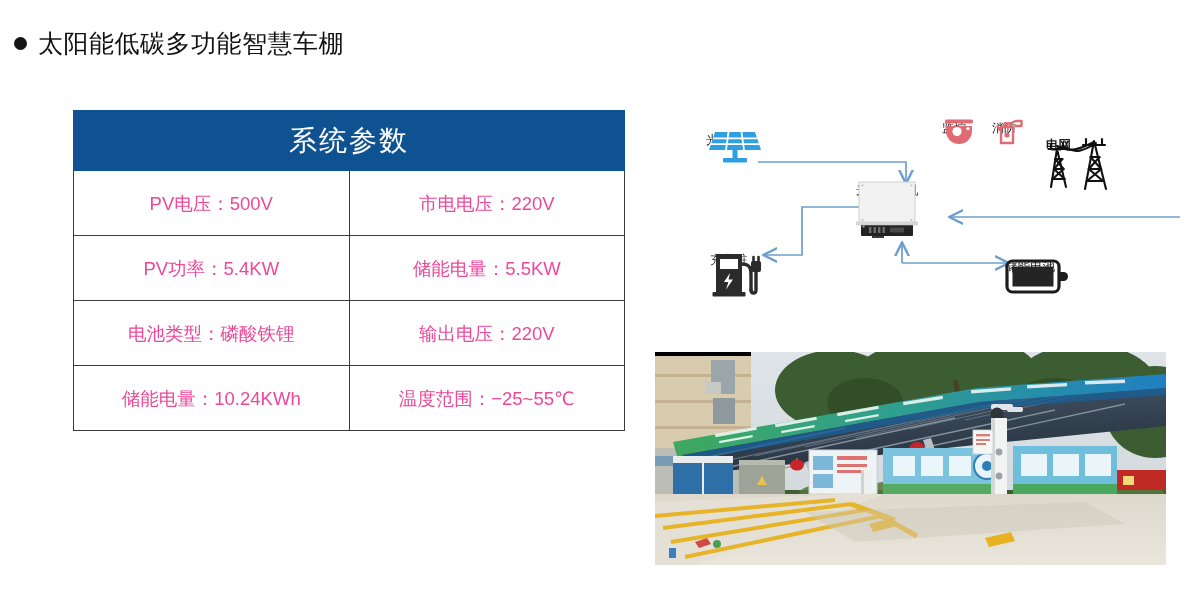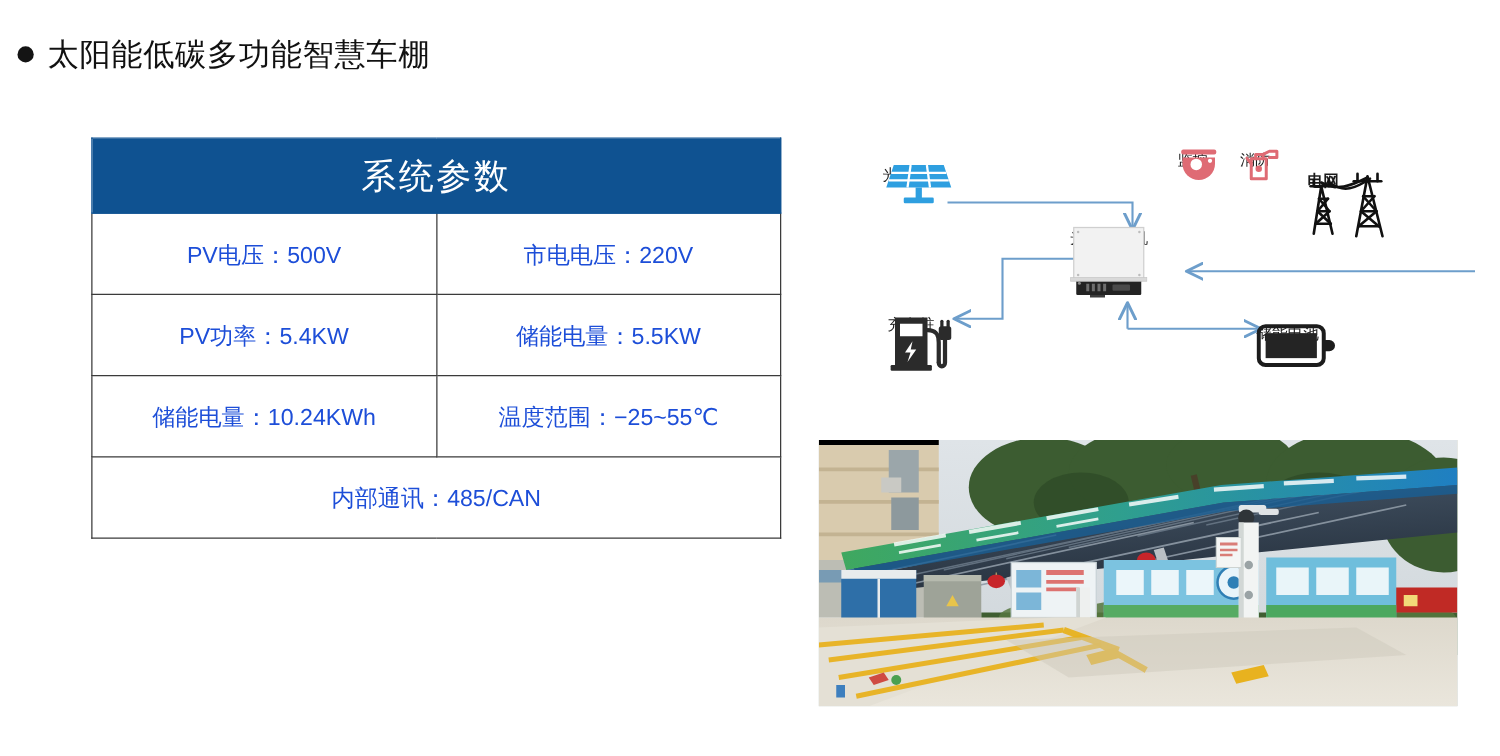--- a/index.html
+++ b/index.html
@@ -51,21 +51,21 @@
     table-layout: fixed;
   }
   #param-table td {
     border: 1.4px solid #3b3b3b;
     text-align: center;
     vertical-align: middle;
     font-size: 18.5px;
     height: 64px;
     padding: 0 4px;
     white-space: nowrap;
-    color: #1d4ed8;
+    color: #ec4899;
   }
   #param-table td.header-cell {
     background: #0f5291;
     color: #ffffff;
     font-size: 28px;
     height: 59px;
     border-color: #0f5291;
     font-weight: 400;
     letter-spacing: 2px;
   }
@@ -133,25 +133,26 @@
     </tr>
     <tr>
       <td>PV电压：500V</td>
       <td>市电电压：220V</td>
     </tr>
     <tr>
       <td>PV功率：5.4KW</td>
       <td>储能电量：5.5KW</td>
     </tr>
     <tr>
+      <td>电池类型：磷酸铁锂</td>
+      <td>输出电压：220V</td>
+    </tr>
+    <tr>
       <td>储能电量：10.24KWh</td>
       <td>温度范围：−25~55℃</td>
-    </tr>
-    <tr>
-      <td colspan="2">内部通讯：485/CAN</td>
     </tr>
   </tbody>
 </table>
 
 <div id="flow-diagram">
 
   <svg width="530" height="235" viewBox="0 0 530 235">
     <defs>
       <marker id="ah" markerWidth="9" markerHeight="9" refX="7.5" refY="4.5" orient="auto">
         <path d="M0,0.6 L8,4.5 L0,8.4" fill="none" stroke="#6d9ecb" stroke-width="1.4" stroke-linecap="round" stroke-linejoin="round"></path>

